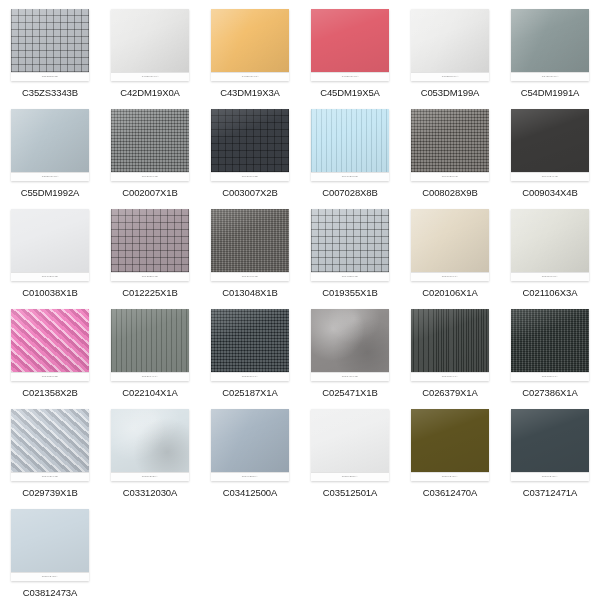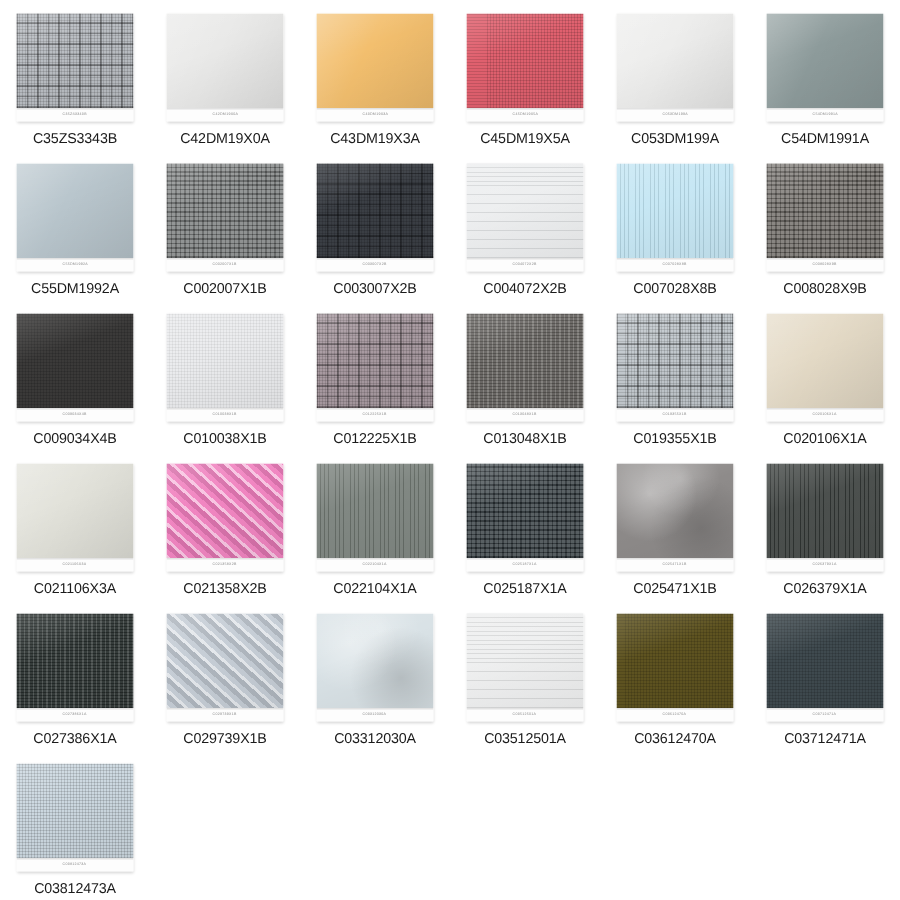--- a/index.html
+++ b/index.html
@@ -284,33 +284,20 @@
         </div>
         <div class="strip">
           <span class="strip-text">C003007X2B</span>
         </div>
       </div>
       <div class="caption">C003007X2B</div>
     </div>
     <div class="cell">
       <div class="card">
         <div class="photo">
-          <div class="fill" style="background: rgb(230, 232, 234);"></div>
-          <div class="tex t-hrib"></div>
-          <div class="sheen"></div>
-        </div>
-        <div class="strip">
-          <span class="strip-text">C004072X2B</span>
-        </div>
-      </div>
-      <div class="caption">C004072X2B</div>
-    </div>
-    <div class="cell">
-      <div class="card">
-        <div class="photo">
           <div class="fill" style="background: rgb(191, 228, 243);"></div>
           <div class="tex t-rib"></div>
           <div class="sheen"></div>
         </div>
         <div class="strip">
           <span class="strip-text">C007028X8B</span>
         </div>
       </div>
       <div class="caption">C007028X8B</div>
     </div>
@@ -518,20 +505,33 @@
         </div>
         <div class="strip">
           <span class="strip-text">C03312030A</span>
         </div>
       </div>
       <div class="caption">C03312030A</div>
     </div>
     <div class="cell">
       <div class="card">
         <div class="photo">
+          <div class="fill" style="background: rgb(168, 182, 195);"></div>
+          <div class="tex t-plain"></div>
+          <div class="sheen"></div>
+        </div>
+        <div class="strip">
+          <span class="strip-text">C03412500A</span>
+        </div>
+      </div>
+      <div class="caption">C03412500A</div>
+    </div>
+    <div class="cell">
+      <div class="card">
+        <div class="photo">
           <div class="fill" style="background: rgb(232, 233, 234);"></div>
           <div class="tex t-hrib"></div>
           <div class="sheen"></div>
         </div>
         <div class="strip">
           <span class="strip-text">C03512501A</span>
         </div>
       </div>
       <div class="caption">C03512501A</div>
     </div>

